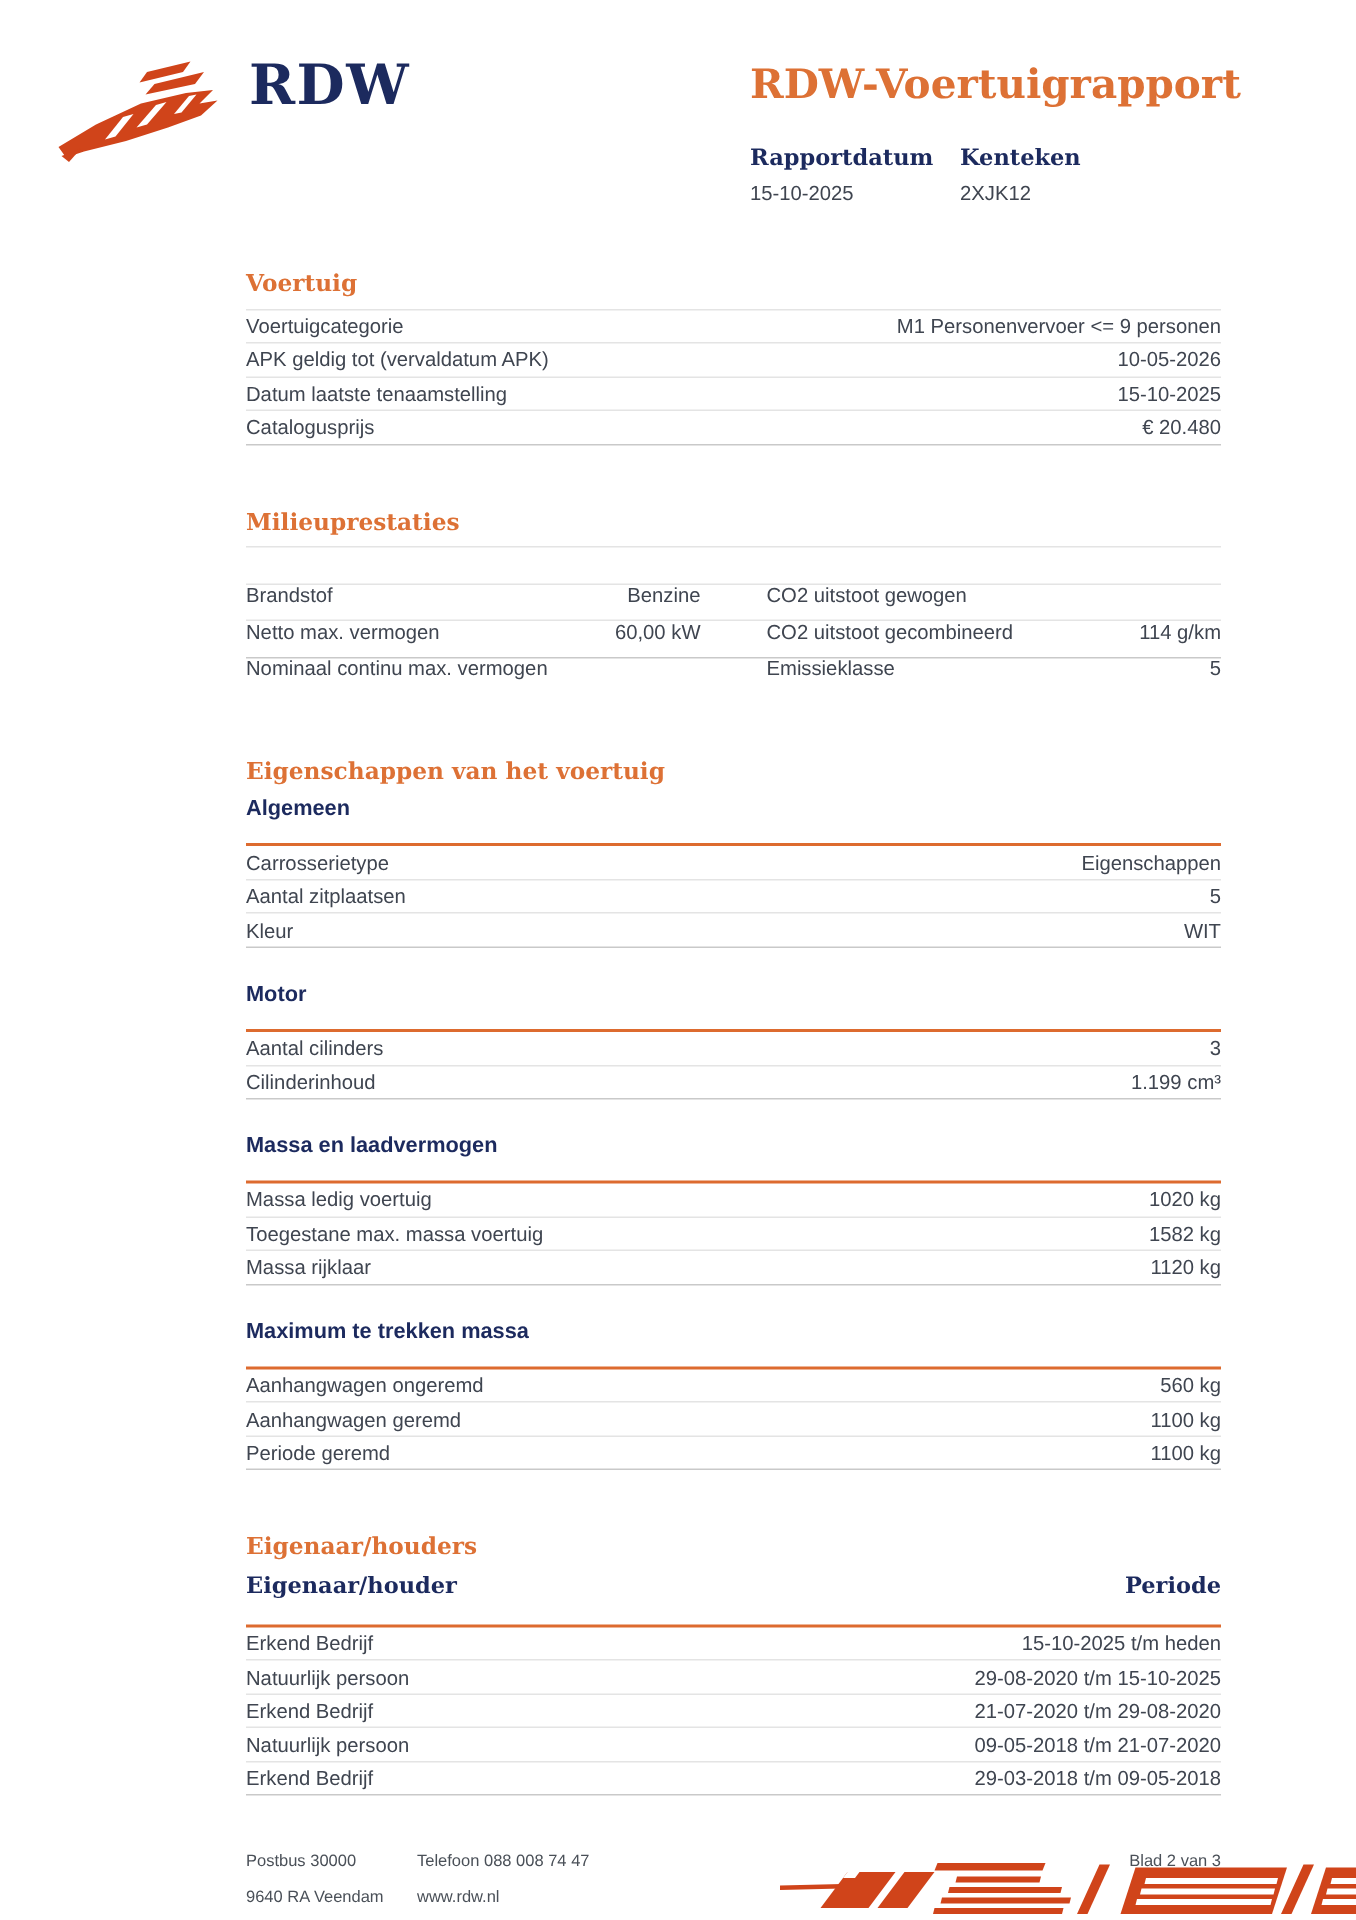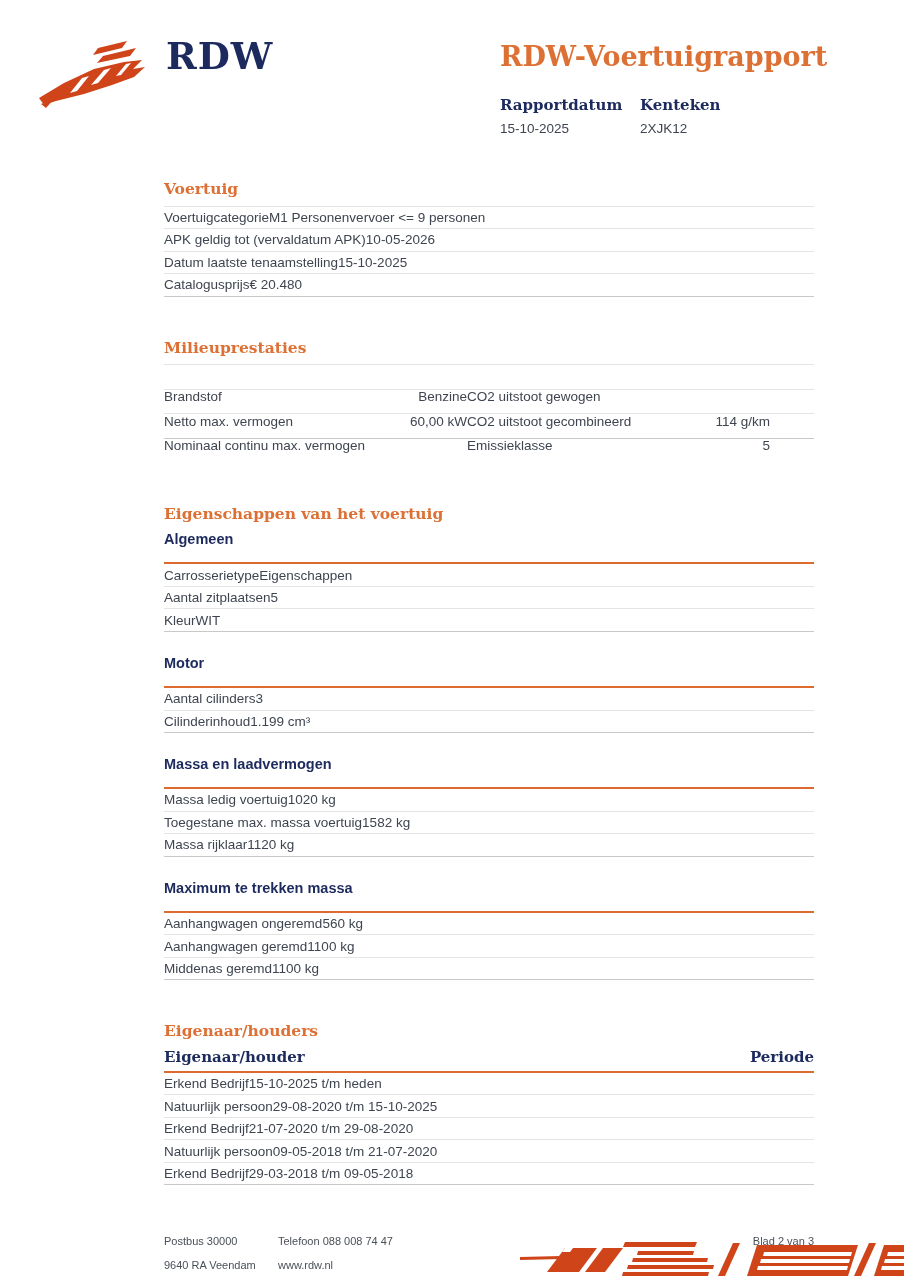--- a/index.html
+++ b/index.html
@@ -34,35 +34,35 @@
     color:#dd7135;margin:0 0 7px 0;line-height:1.2;
   }
   .sub-heading{
     font-family:"Liberation Sans", sans-serif;font-weight:bold;font-size:14.5px;
     color:#1c2a5e;margin:0;padding-bottom:14px;border-bottom:2px solid #dd6b2f;
     line-height:1.25;
   }
   .rows{border-bottom:1px solid #c9c9c9;}
   .rows.no-top .row:first-child{border-top:none;}
   .row{
-    display:flex;align-items:center;
+    display:flex;justify-content:space-between;align-items:center;
     height:21.5px;border-top:1px solid #e4e4e4;font-size:13.5px;color:#3f4550;
   }
   .row .lbl{text-align:left;white-space:nowrap;}
   .row .val{text-align:right;white-space:nowrap;}
   .mrow{height:23.5px;}
   .mrow .half{width:303px;display:flex;justify-content:space-between;align-items:center;margin-top:40px;}
   .mt-milieu{margin-top:42px;}
   .mt-props{margin-top:66px;}
   .mt-sub{margin-top:22px;}
   .mt-owner{margin-top:42px;}
   .mt-alg{margin-top:4px;}
   .owner-header{
     display:flex;justify-content:space-between;align-items:flex-end;
-    padding-bottom:5px;border-bottom:2px solid #dd6b2f;
+    padding-bottom:17px;border-bottom:2px solid #dd6b2f;
   }
   .owner-header span{
     font-family:"DejaVu Serif", serif;font-weight:bold;font-size:15px;color:#1c2a5e;
   }
   
   .footer{position:absolute;left:164px;top:1234px;width:650px;display:flex;font-size:11px;color:#4a5058;}
   .footer .fcol1{width:114px;}
   .footer .fcol2{flex:1;}
   .footer .fcol3{text-align:right;}
   .footer .fline{height:24px;line-height:14px;}
@@ -213,21 +213,21 @@
   <div class="rows no-top">
     <div class="row">
       <span class="lbl">Aanhangwagen ongeremd</span>
       <span class="val">560 kg</span>
     </div>
     <div class="row">
       <span class="lbl">Aanhangwagen geremd</span>
       <span class="val">1100 kg</span>
     </div>
     <div class="row">
-      <span class="lbl">Middenas geremd</span>
+      <span class="lbl">Periode geremd</span>
       <span class="val">1100 kg</span>
     </div>
   </div>
 
   <h2 class="orange-heading mt-owner">Eigenaar/houders</h2>
   <div class="owner-header">
     <span>Eigenaar/houder</span>
     <span>Periode</span>
   </div>
   <div class="rows no-top">

